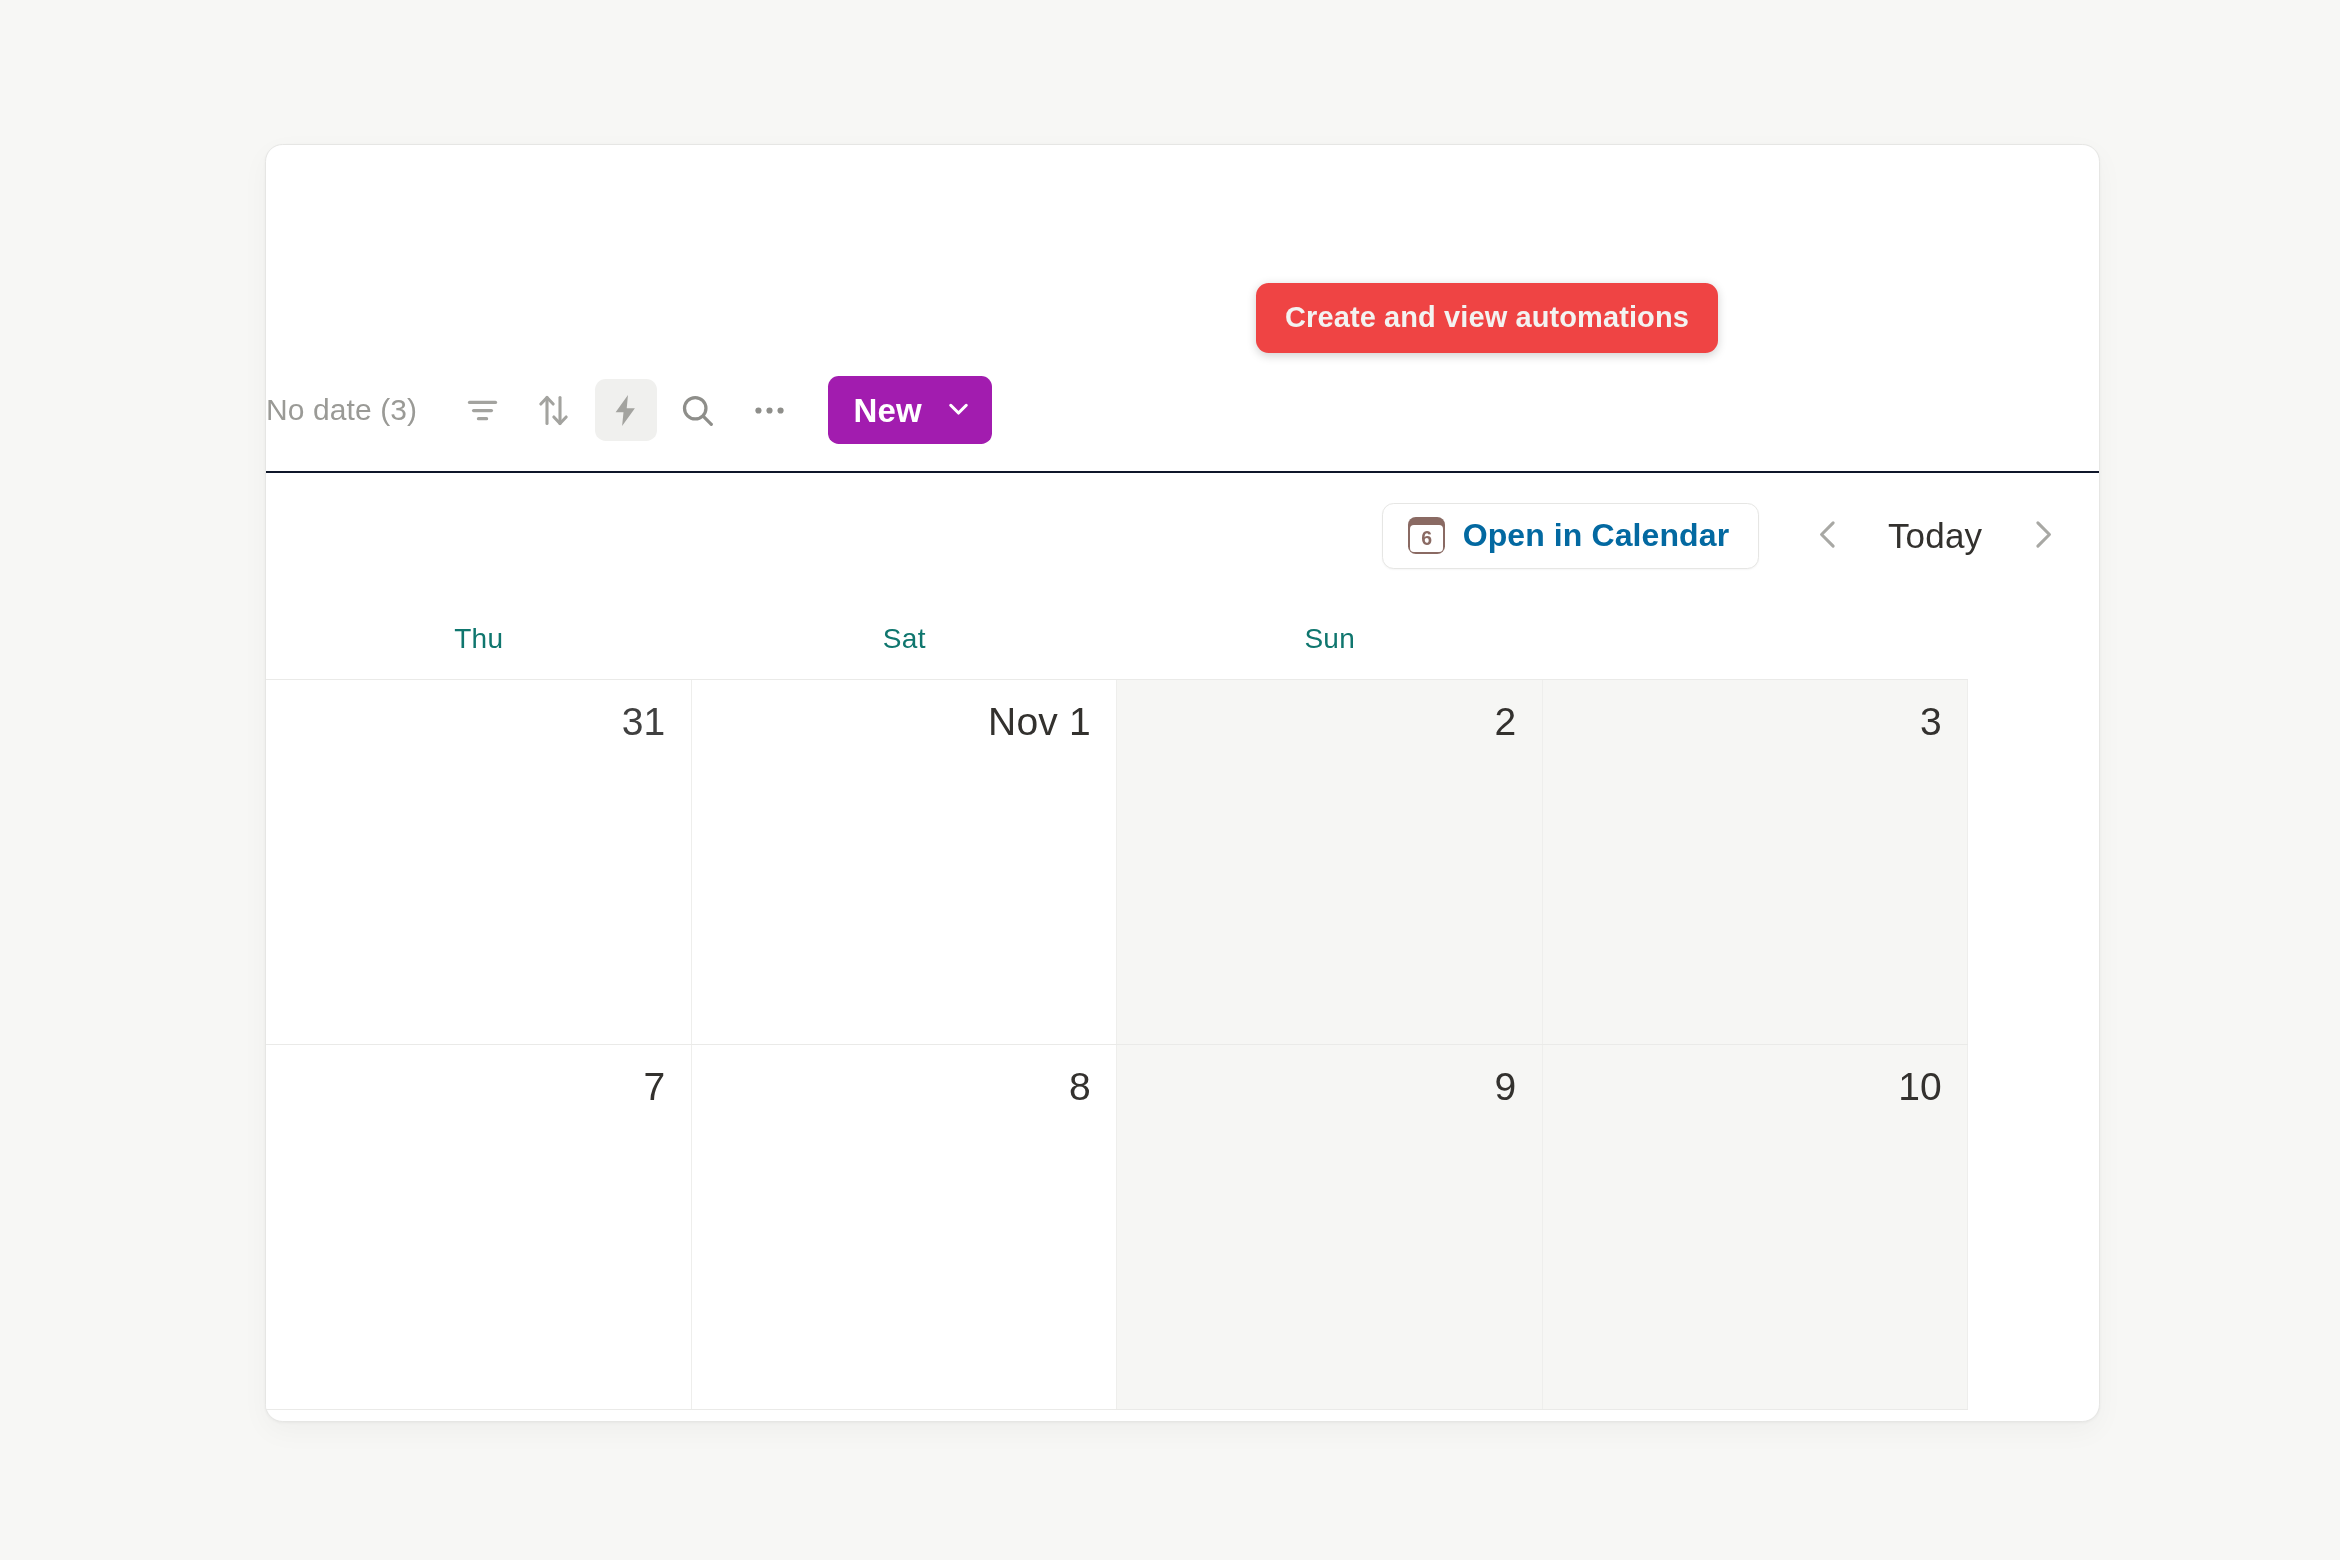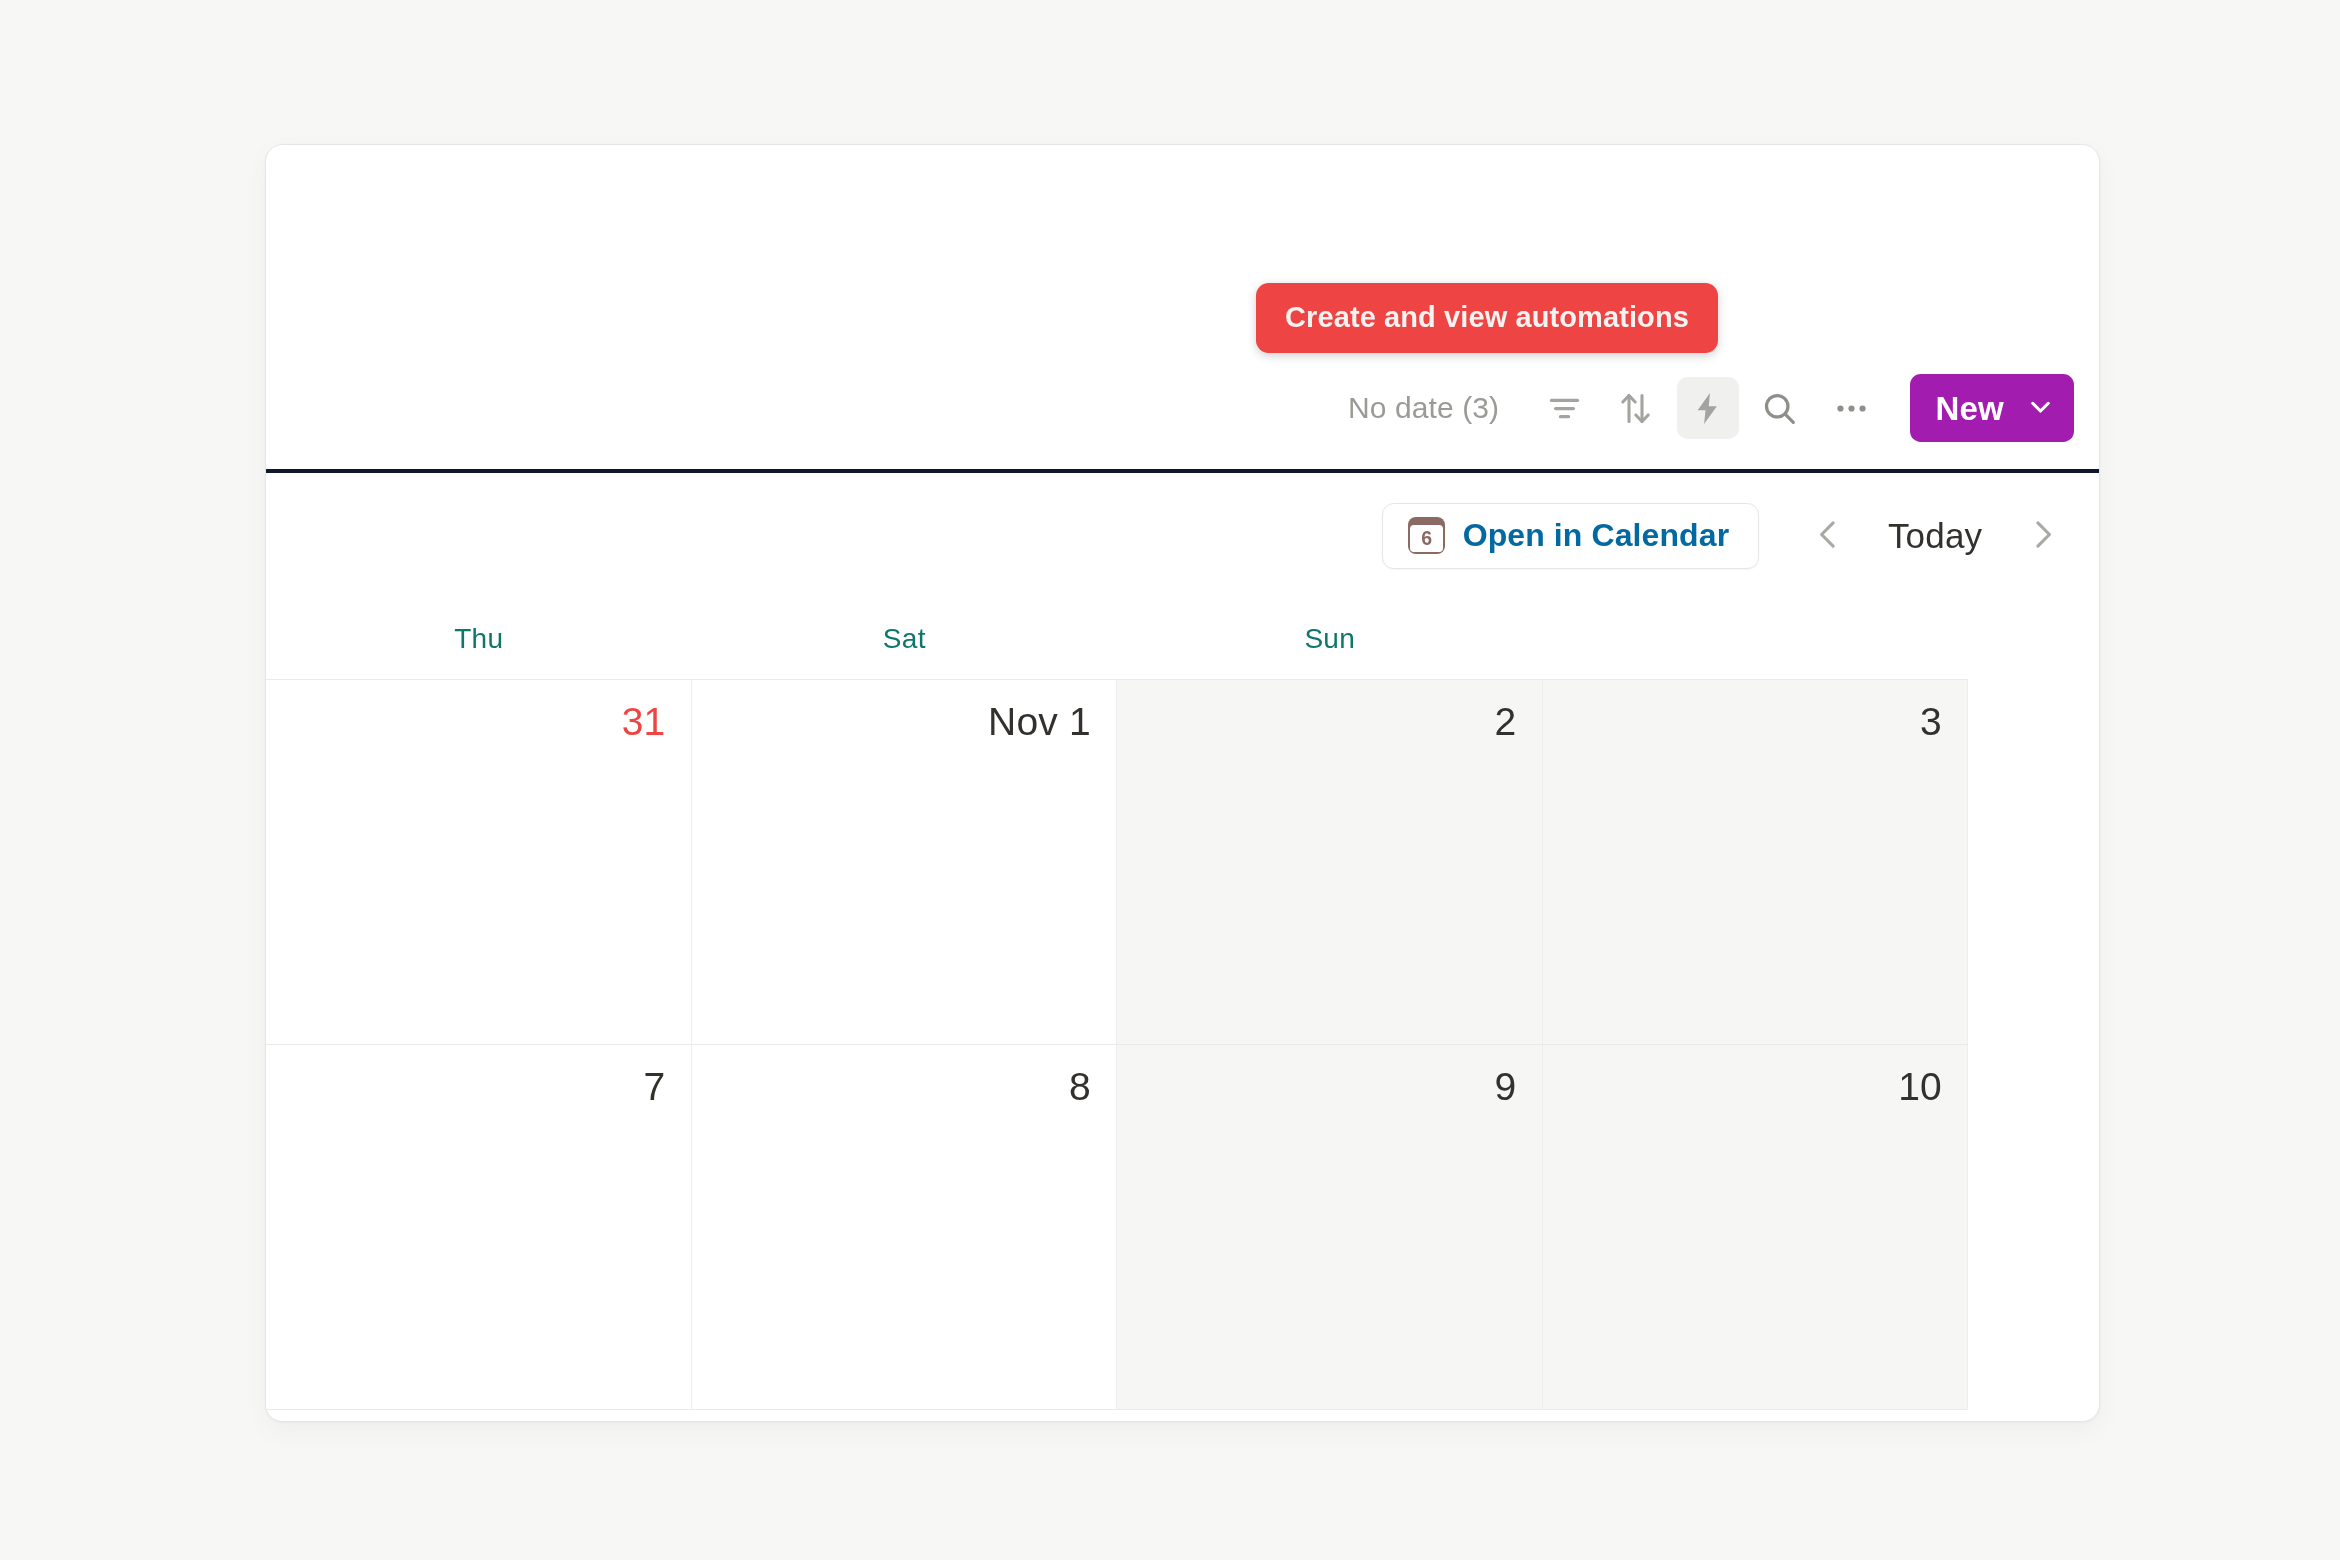--- a/index.html
+++ b/index.html
@@ -33,24 +33,24 @@
     overflow: hidden;
   }
 
   
   #toolbar {
     position: absolute;
     left: 0;
     top: 0;
     width: 100%;
     height: 328px;
-    border-bottom: 4px solid #0f172a;
+    border-bottom: 2px solid #0f172a;
     display: flex;
     align-items: flex-end;
-    justify-content: flex-end;
+    justify-content: flex-start;
     padding: 0 25px 27px 0;
   }
 
   .toolbar-inner {
     display: flex;
     align-items: center;
     gap: 0;
   }
 
   #no-date-label {
@@ -241,21 +241,21 @@
     background: #ffffff;
   }
   .day-cell.weekend { background: #f6f6f4; }
   .day-cell:last-child { border-right: 1px solid #eeeeec; }
   .day-number {
     font-size: 39px;
     color: #33312e;
     letter-spacing: 0.2px;
     line-height: 1.05;
   }
-  .day-number.muted { color: #ef4444; }
+  .day-number.muted { color: #404040; }
 </style>
 </head>
 <body>
 
 <div id="stage">
 
   <div id="card">
 
     <div id="toolbar">
       <div class="toolbar-inner">

